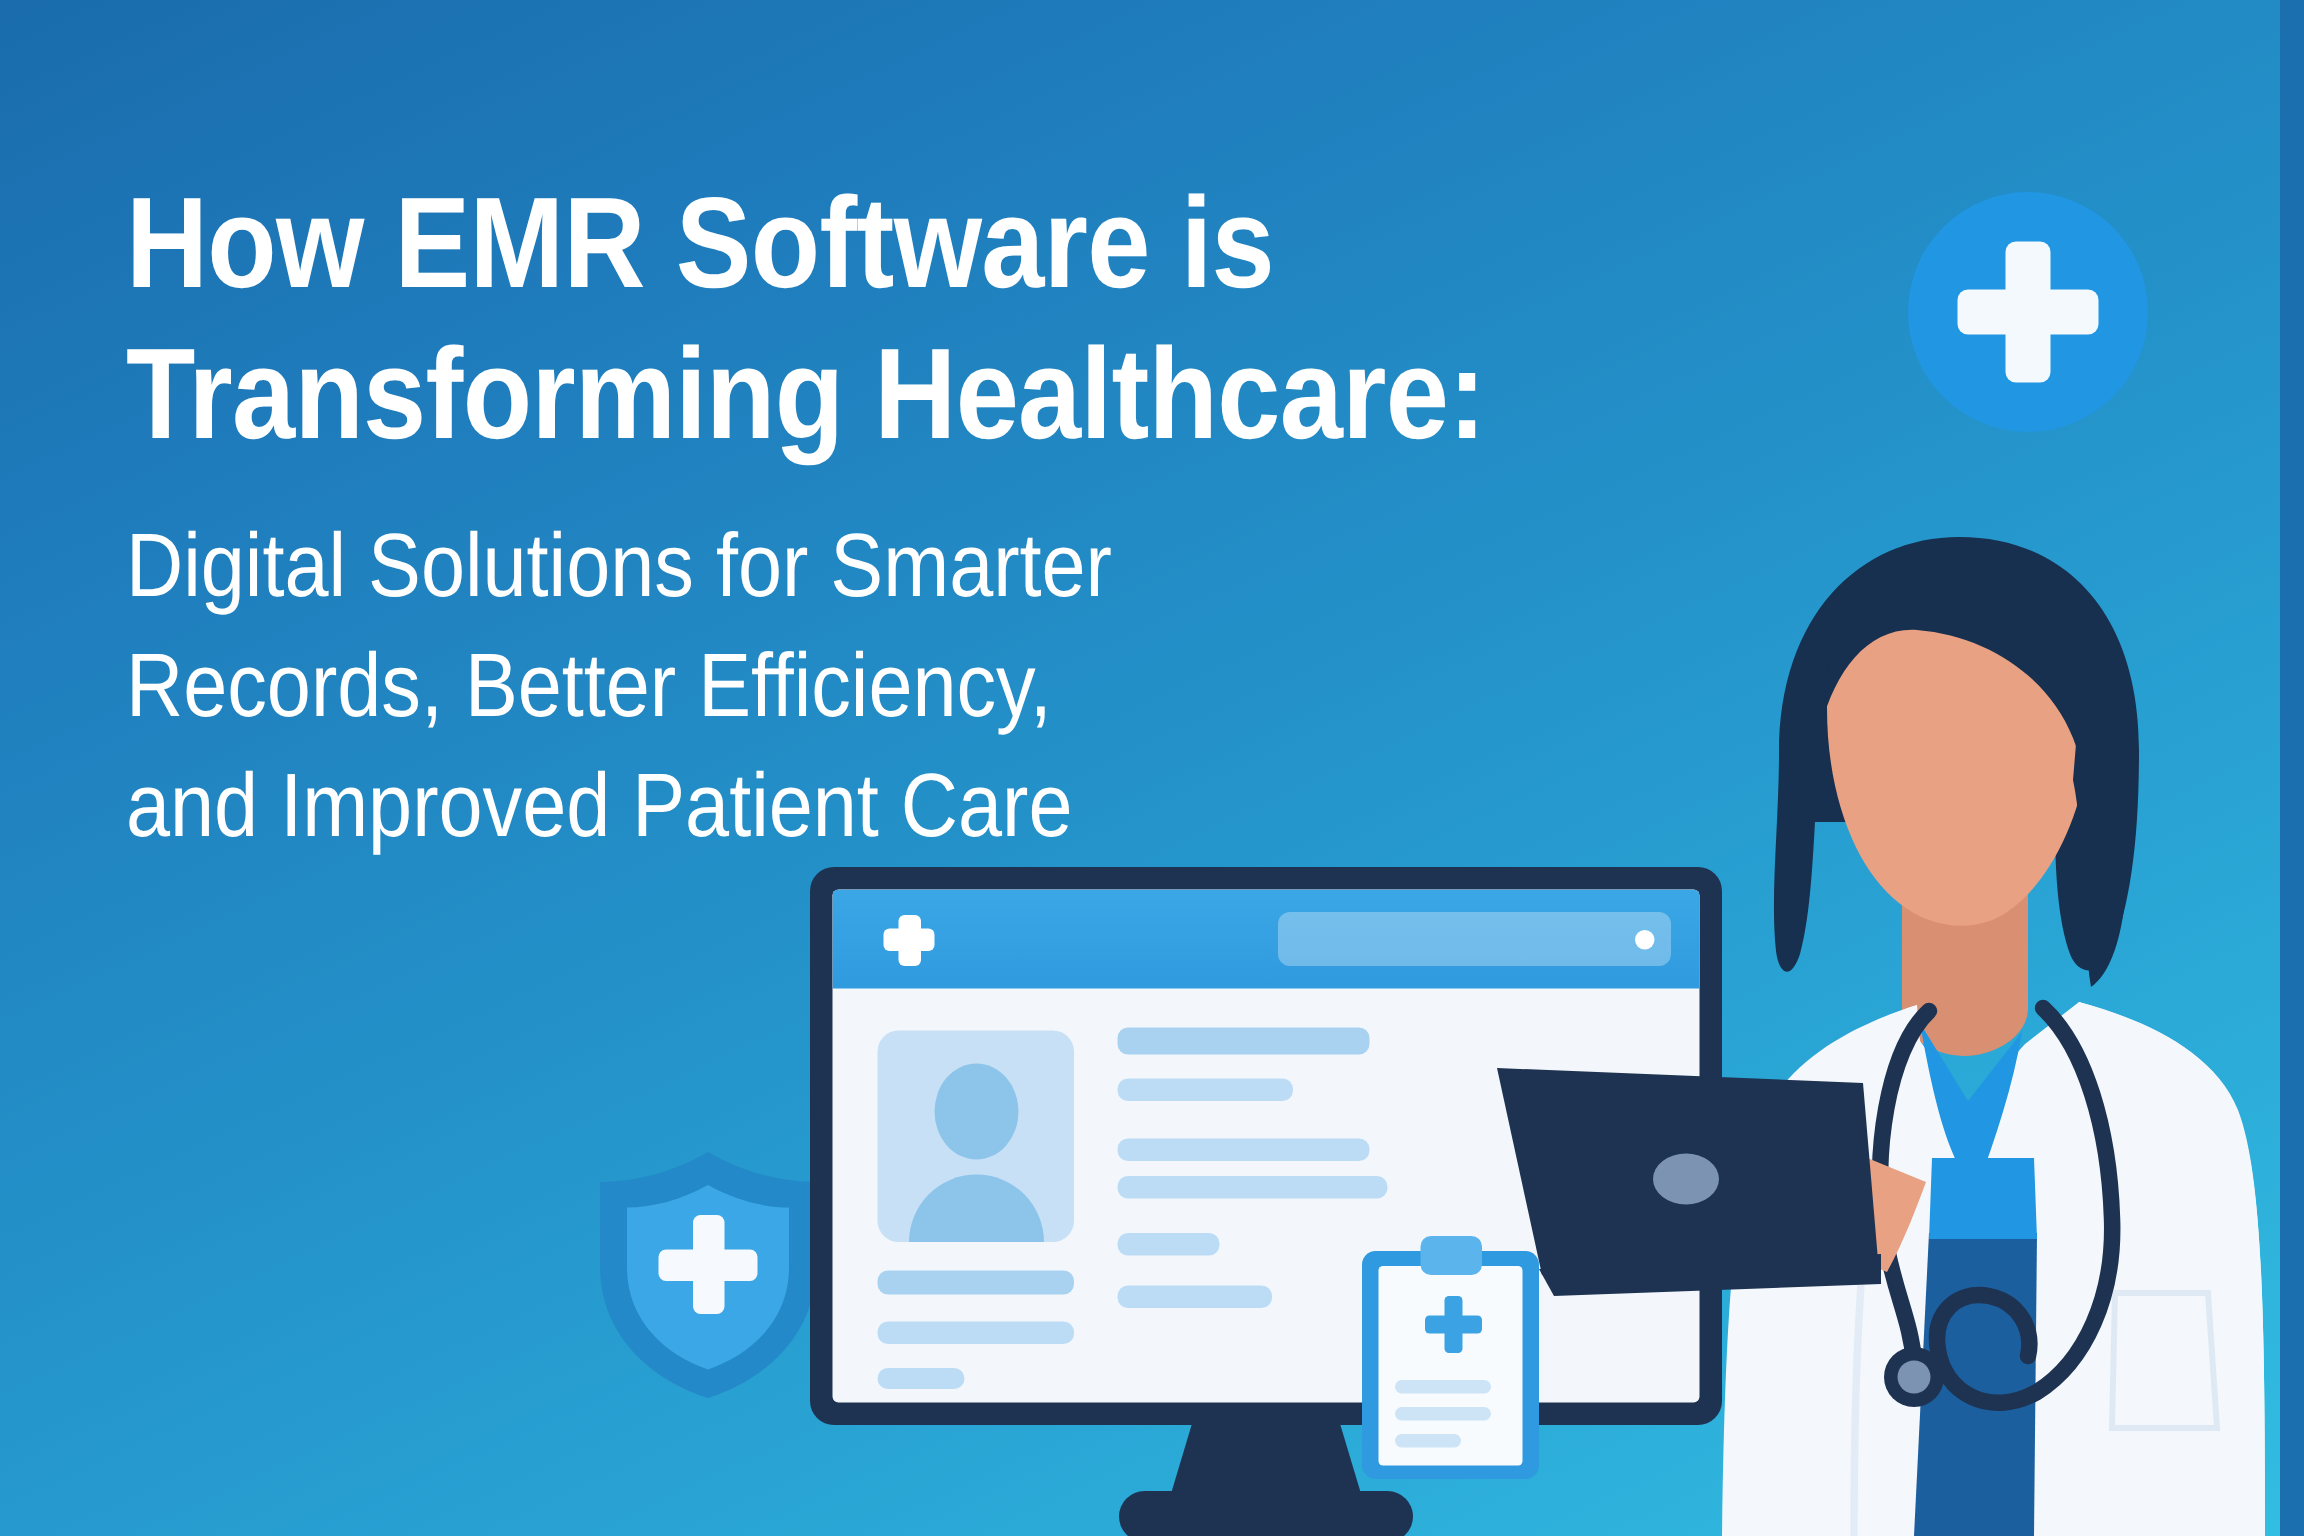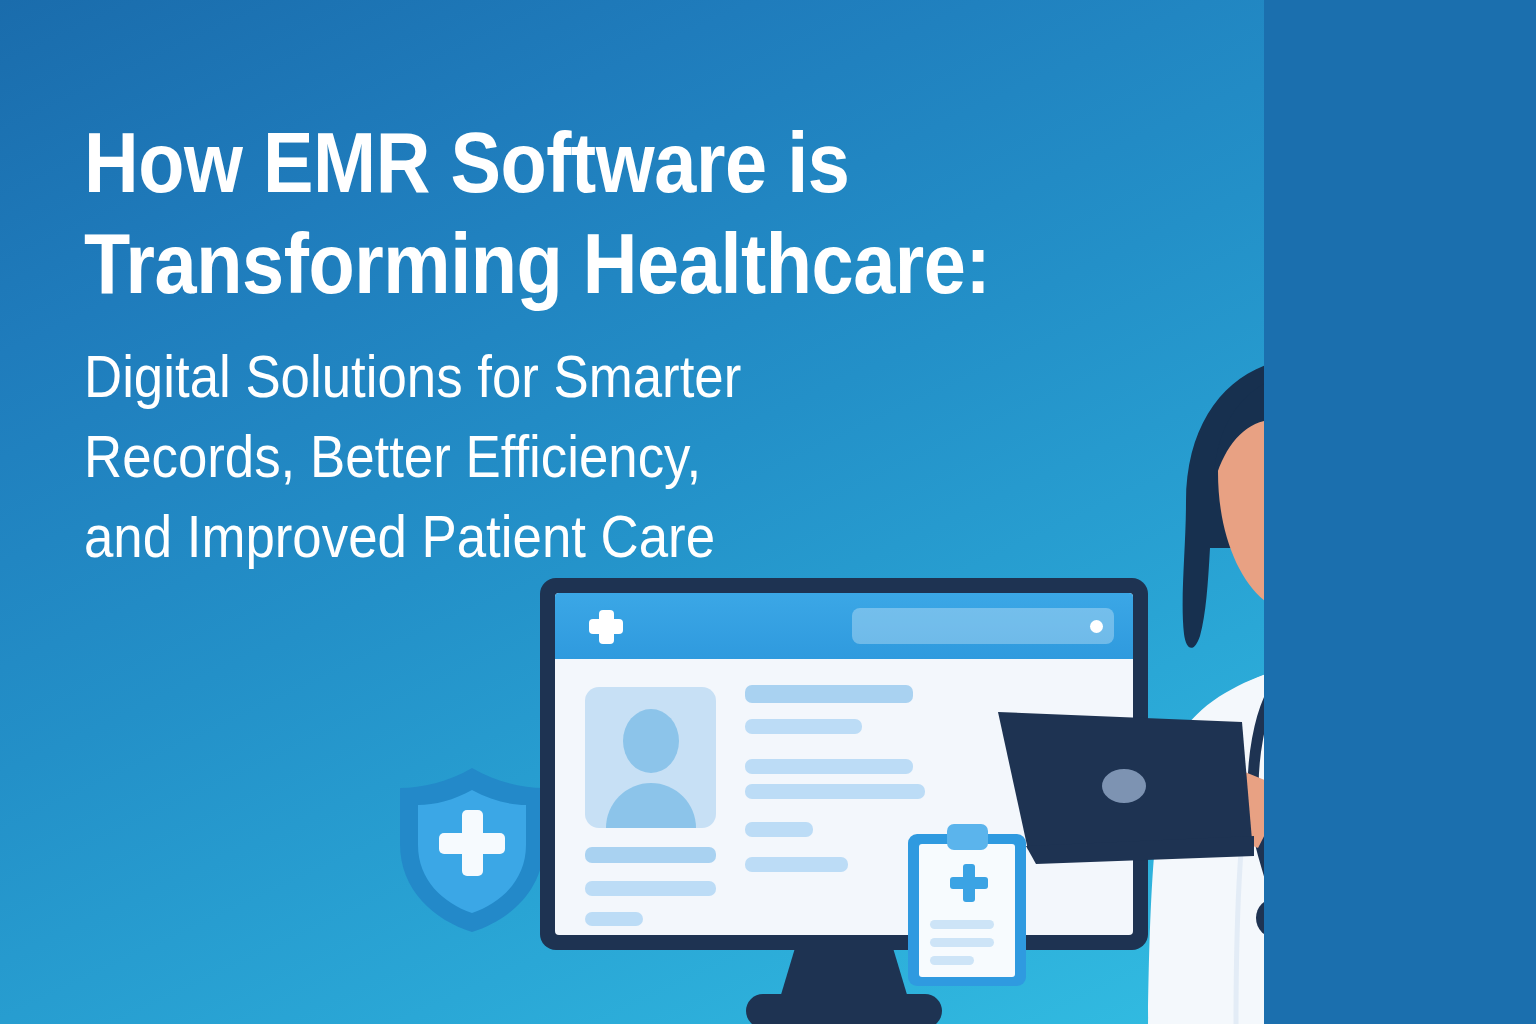--- a/index.html
+++ b/index.html
@@ -2,21 +2,21 @@
 <html><head>
 <meta charset="utf-8">
 <style>
   html, body {
     margin: 0;
     padding: 0;
     background: #1b6fae;
   }
   .banner {
     position: relative;
-    width: 1264px;
+    width: 1520px;
     height: 1024px;
     overflow: hidden;
     font-family: "Liberation Sans", sans-serif;
     background: linear-gradient(155deg, #1a6cac 0%, #1f7cbc 22%, #2390c8 48%, #2aa7d6 75%, #32bde2 100%);
     text-decoration: underline;
   }
 
   
   .text-block {
     position: absolute;

